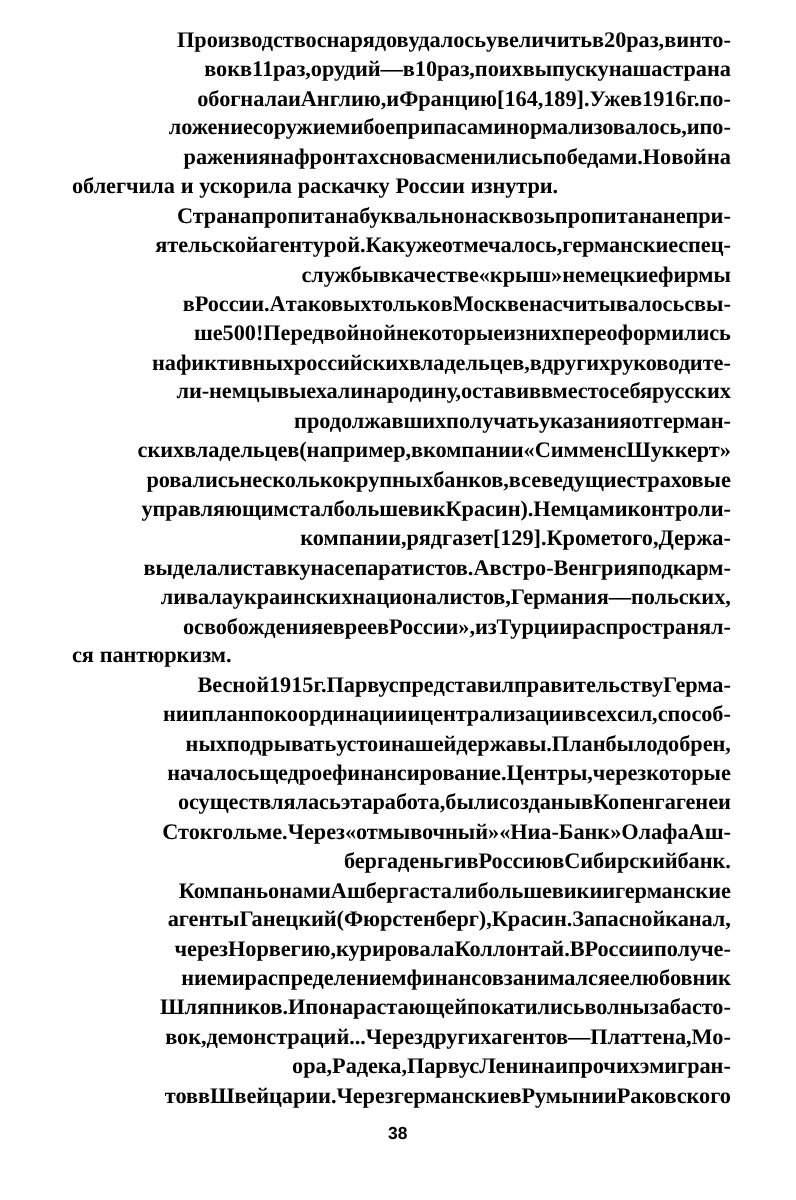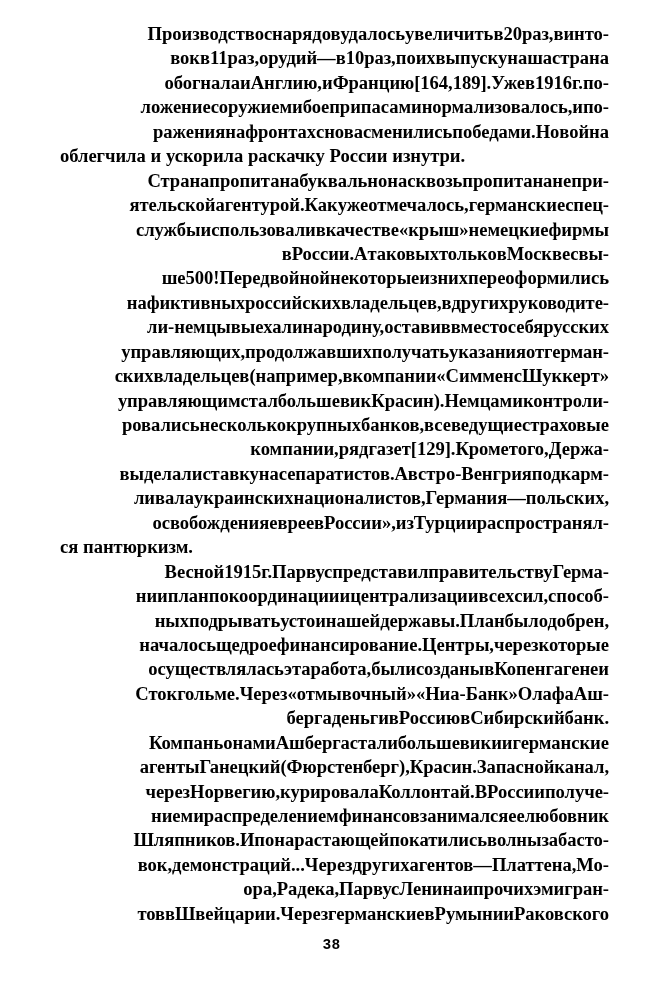--- a/index.html
+++ b/index.html
@@ -75,49 +75,49 @@
 
   #page-number {
     position: absolute;
     left: 0;
     right: 0;
     top: 936px;
     text-align: center;
     font-size: 14.5px;
     font-weight: 700;
     line-height: 18px;
-    font-family: Liberation Mono, monospace;
+    font-family: Liberation Sans, sans-serif;
     letter-spacing: 0.2px;
   }
 </style>
 </head>
 <body>
 
 <div id="page">
   <div id="text-block">
       <div class="para">
         <div class="line just"><span class="w">Производство</span><span class="w">снарядов</span><span class="w">удалось</span><span class="w">увеличить</span><span class="w">в</span><span class="w">20</span><span class="w">раз,</span><span class="w">винто-</span></div>
         <div class="line just"><span class="w">вок</span><span class="w">в</span><span class="w">11</span><span class="w">раз,</span><span class="w">орудий</span><span class="w">—</span><span class="w">в</span><span class="w">10</span><span class="w">раз,</span><span class="w">по</span><span class="w">их</span><span class="w">выпуску</span><span class="w">наша</span><span class="w">страна</span></div>
         <div class="line just"><span class="w">обогнала</span><span class="w">и</span><span class="w">Англию,</span><span class="w">и</span><span class="w">Францию[164,</span><span class="w">189].</span><span class="w">Уже</span><span class="w">в</span><span class="w">1916</span><span class="w">г.</span><span class="w">по-</span></div>
         <div class="line just"><span class="w">ложение</span><span class="w">с</span><span class="w">оружием</span><span class="w">и</span><span class="w">боеприпасами</span><span class="w">нормализовалось,</span><span class="w">и</span><span class="w">по-</span></div>
         <div class="line just"><span class="w">ражения</span><span class="w">на</span><span class="w">фронтах</span><span class="w">снова</span><span class="w">сменились</span><span class="w">победами.</span><span class="w">Но</span><span class="w">война</span></div>
         <div class="line last"><span class="w">облегчила</span><span class="w">и</span><span class="w">ускорила</span><span class="w">раскачку</span><span class="w">России</span><span class="w">изнутри.</span></div>
       </div>
       <div class="para">
         <div class="line just indent"><span class="w">Страна</span><span class="w">пропитана</span><span class="w">буквально</span><span class="w">насквозь</span><span class="w">пропитана</span><span class="w">непри-</span></div>
         <div class="line just"><span class="w">ятельской</span><span class="w">агентурой.</span><span class="w">Как</span><span class="w">уже</span><span class="w">отмечалось,</span><span class="w">германские</span><span class="w">спец-</span></div>
-        <div class="line just"><span class="w">службы</span><span class="w">использовали</span><span class="w">в</span><span class="w">качестве</span><span class="w">«крыш»</span><span class="w">немецкие</span><span class="w">фирмы</span></div>
-        <div class="line just"><span class="w">в</span><span class="w">России.</span><span class="w">А</span><span class="w">таковых</span><span class="w">только</span><span class="w">в</span><span class="w">Москве</span><span class="w">свы-</span></div>
+        <div class="line just"><span class="w">службы</span><span class="w">в</span><span class="w">качестве</span><span class="w">«крыш»</span><span class="w">немецкие</span><span class="w">фирмы</span></div>
+        <div class="line just"><span class="w">в</span><span class="w">России.</span><span class="w">А</span><span class="w">таковых</span><span class="w">только</span><span class="w">в</span><span class="w">Москве</span><span class="w">насчитывалось</span><span class="w">свы-</span></div>
         <div class="line just"><span class="w">ше</span><span class="w">500!</span><span class="w">Перед</span><span class="w">войной</span><span class="w">некоторые</span><span class="w">из</span><span class="w">них</span><span class="w">переоформились</span></div>
         <div class="line just"><span class="w">на</span><span class="w">фиктивных</span><span class="w">российских</span><span class="w">владельцев,</span><span class="w">в</span><span class="w">других</span><span class="w">руководите-</span></div>
         <div class="line just"><span class="w">ли-немцы</span><span class="w">выехали</span><span class="w">на</span><span class="w">родину,</span><span class="w">оставив</span><span class="w">вместо</span><span class="w">себя</span><span class="w">русских</span></div>
-        <div class="line just"><span class="w">управляющих,</span><span class="w">продолжавших</span><span class="w">получать</span><span class="w">указания</span><span class="w">от</span><span class="w">герман-</span></div>
+        <div class="line just"><span class="w">продолжавших</span><span class="w">получать</span><span class="w">указания</span><span class="w">от</span><span class="w">герман-</span></div>
         <div class="line just"><span class="w">ских</span><span class="w">владельцев</span><span class="w">(например,</span><span class="w">в</span><span class="w">компании</span><span class="w">«Симменс</span><span class="w">Шуккерт»</span></div>
+        <div class="line just"><span class="w">ровались</span><span class="w">несколько</span><span class="w">крупных</span><span class="w">банков,</span><span class="w">все</span><span class="w">ведущие</span><span class="w">страховые</span></div>
         <div class="line just"><span class="w">управляющим</span><span class="w">стал</span><span class="w">большевик</span><span class="w">Красин).</span><span class="w">Немцами</span><span class="w">контроли-</span></div>
-        <div class="line just"><span class="w">ровались</span><span class="w">несколько</span><span class="w">крупных</span><span class="w">банков,</span><span class="w">все</span><span class="w">ведущие</span><span class="w">страховые</span></div>
         <div class="line just"><span class="w">компании,</span><span class="w">ряд</span><span class="w">газет[129].</span><span class="w">Кроме</span><span class="w">того,</span><span class="w">Держа-</span></div>
         <div class="line just"><span class="w">вы</span><span class="w">делали</span><span class="w">ставку</span><span class="w">на</span><span class="w">сепаратистов.</span><span class="w">Австро-Венгрия</span><span class="w">подкарм-</span></div>
         <div class="line just"><span class="w">ливала</span><span class="w">украинских</span><span class="w">националистов,</span><span class="w">Германия</span><span class="w">—</span><span class="w">польских,</span></div>
         <div class="line just"><span class="w">освобождения</span><span class="w">евреев</span><span class="w">России»,</span><span class="w">из</span><span class="w">Турции</span><span class="w">распространял-</span></div>
         <div class="line last"><span class="w">ся</span><span class="w">пантюркизм.</span></div>
       </div>
       <div class="para">
         <div class="line just indent"><span class="w">Весной</span><span class="w">1915</span><span class="w">г.</span><span class="w">Парвус</span><span class="w">представил</span><span class="w">правительству</span><span class="w">Герма-</span></div>
         <div class="line just"><span class="w">нии</span><span class="w">план</span><span class="w">по</span><span class="w">координации</span><span class="w">и</span><span class="w">централизации</span><span class="w">всех</span><span class="w">сил,</span><span class="w">способ-</span></div>
         <div class="line just"><span class="w">ных</span><span class="w">подрывать</span><span class="w">устои</span><span class="w">нашей</span><span class="w">державы.</span><span class="w">План</span><span class="w">был</span><span class="w">одобрен,</span></div>

